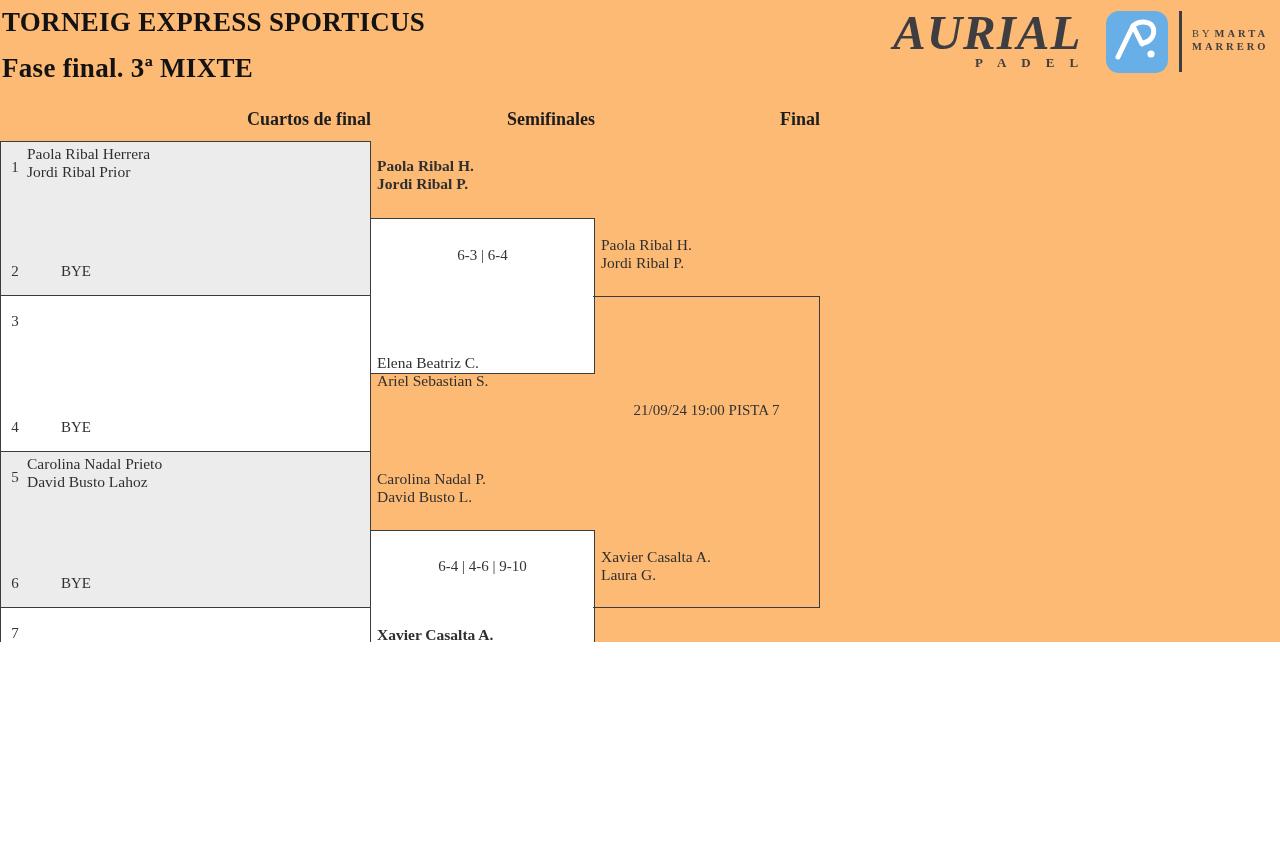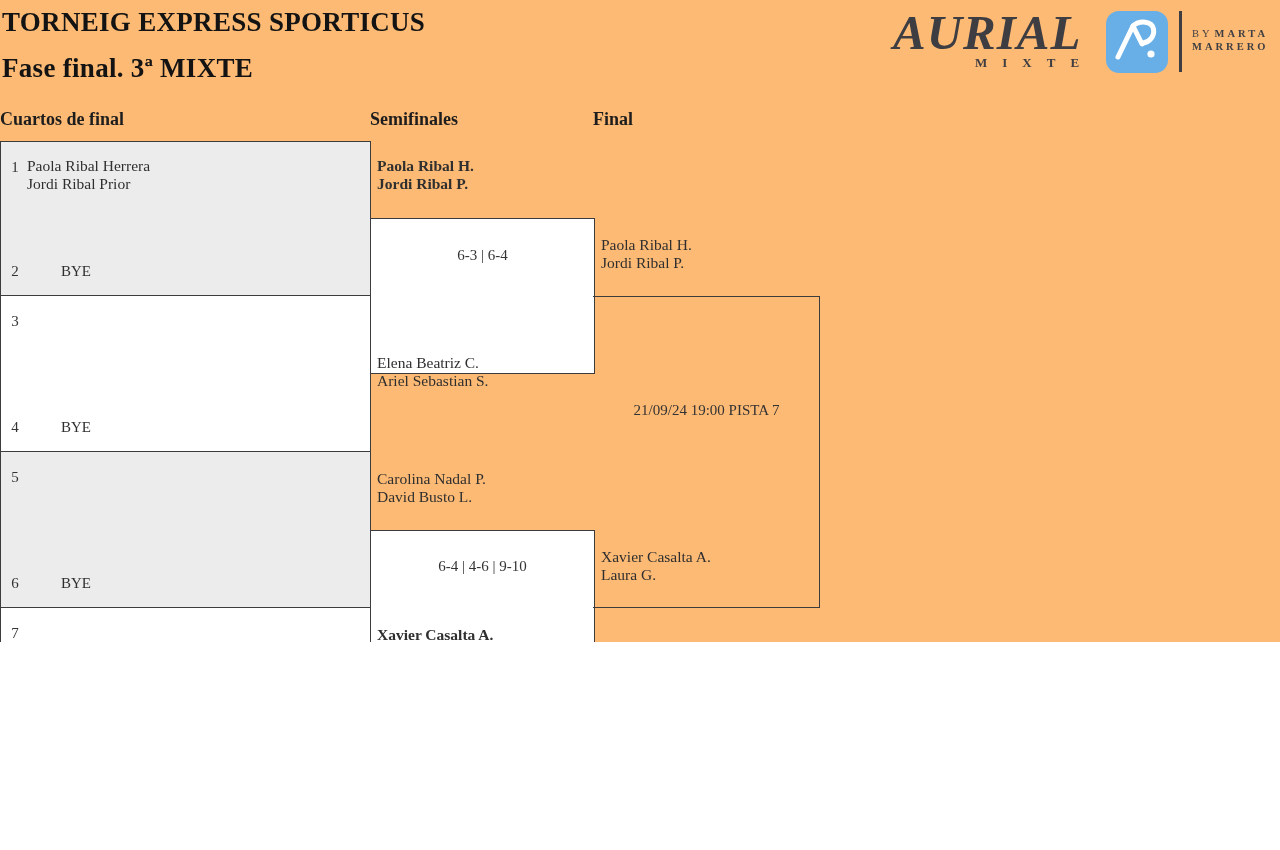--- a/index.html
+++ b/index.html
@@ -27,37 +27,37 @@
 
   
   .brand{left:893px;top:4px;font-size:49px;font-weight:700;font-style:italic;color:var(--logo-dark);letter-spacing:1px;}
   .brand-sub{left:975px;top:55px;font-size:13px;font-weight:700;letter-spacing:15px;color:var(--logo-dark);}
   .monogram{left:1106px;top:11px;width:62px;height:62px;border-radius:13px;background:var(--accent-blue);}
   .logo-divider{left:1179px;top:11px;width:3px;height:61px;background:var(--logo-dark);}
   .byline{left:1192px;top:27px;font-size:10.5px;line-height:13px;letter-spacing:3px;color:var(--logo-dark);font-weight:700;white-space:nowrap;}
   .byline .light{font-weight:400;margin-right:2px;}
 
   
-  .col-header{top:109px;font-size:18px;font-weight:700;color:#1d1d1d;text-align:left;}
+  .col-header{top:109px;font-size:18px;font-weight:700;color:#1d1d1d;text-align:right;}
   .col-header.qf{left:0;width:371px;}
   .col-header.sf{left:370px;width:225px;}
   .col-header.fi{left:593px;width:227px;}
 
   
   .box{border:1px solid var(--border-dark);background:#fff;}
   .box.shaded{background:var(--box-shaded);}
   .qf-box{left:0;width:371px;}
   .sf-box{left:370px;width:225px;}
   .final-box{left:593px;top:296px;width:227px;height:312px;border-left:none;background:transparent;}
 
   .seed{position:absolute;left:5px;width:18px;text-align:center;font-size:15px;color:#333;}
   .seed.top{top:17px;}
   .seed.bottom{bottom:15px;}
   .team{position:absolute;font-size:15.5px;font-weight:500;line-height:18px;color:var(--text-dark);}
-  .qf-box .team.top{left:26px;top:15px;}
+  .qf-box .team.top{left:26px;top:3px;}
   .qf-box .team.bottom{left:27px;bottom:15px;font-size:15px;margin-left:33px;}
 
   .sf-text,.final-text{font-size:15.5px;line-height:18px;color:var(--text-dark);font-weight:500;}
   .sf-text.winner{font-weight:700;}
   .score{font-size:15px;color:#333;text-align:center;font-weight:400;}
 
   .t-sf1-top{left:377px;top:157px;}
   .t-sf1-score{left:370px;top:247px;width:225px;}
   .t-sf1-bottom{left:377px;top:314px;margin-top:40px;}
   .t-sf2-top{left:377px;top:470px;}
@@ -70,21 +70,21 @@
 </style>
 </head>
 <body>
 
 <div class="page">
 
   <div class="abs page-title">TORNEIG EXPRESS SPORTICUS</div>
   <div class="abs page-subtitle">Fase final. 3ª MIXTE</div>
 
   <div class="abs brand">AURIAL</div>
-  <div class="abs brand-sub">MIXTE</div>
+  <div class="abs brand-sub">PADEL</div>
   <div class="abs monogram">
     <svg width="62" height="62" viewBox="0 0 62 62">
       <path d="M12,46 L27,15 L36,33" fill="none" stroke="#fff" stroke-width="5" stroke-linecap="round" stroke-linejoin="round"></path>
       <path d="M27,15 C34,9 46,10 47.5,18 C48.8,25.5 43,31.5 37,32" fill="none" stroke="#fff" stroke-width="5" stroke-linecap="round"></path>
       <circle cx="45" cy="43" r="3.6" fill="#fff"></circle>
     </svg>
   </div>
   <div class="abs logo-divider"></div>
   <div class="abs byline">
     <div>
@@ -108,20 +108,24 @@
   </div>
 
   <div class="abs box qf-box" style="top:295px;height:157px;">
     <span class="seed top">3</span>
     <span class="seed bottom">4</span>
     <div class="team bottom">BYE</div>
   </div>
 
   <div class="abs box qf-box shaded" style="top:451px;height:157px;">
     <span class="seed top">5</span>
+    <div class="team top">
+      <div>Carolina Nadal Prieto</div>
+      <div>David Busto Lahoz</div>
+    </div>
     <span class="seed bottom">6</span>
     <div class="team bottom">BYE</div>
   </div>
 
   <div class="abs box qf-box" style="top:607px;height:157px;">
     <span class="seed top">7</span>
     <span class="seed bottom">8</span>
     <div class="team bottom">BYE</div>
   </div>
 

